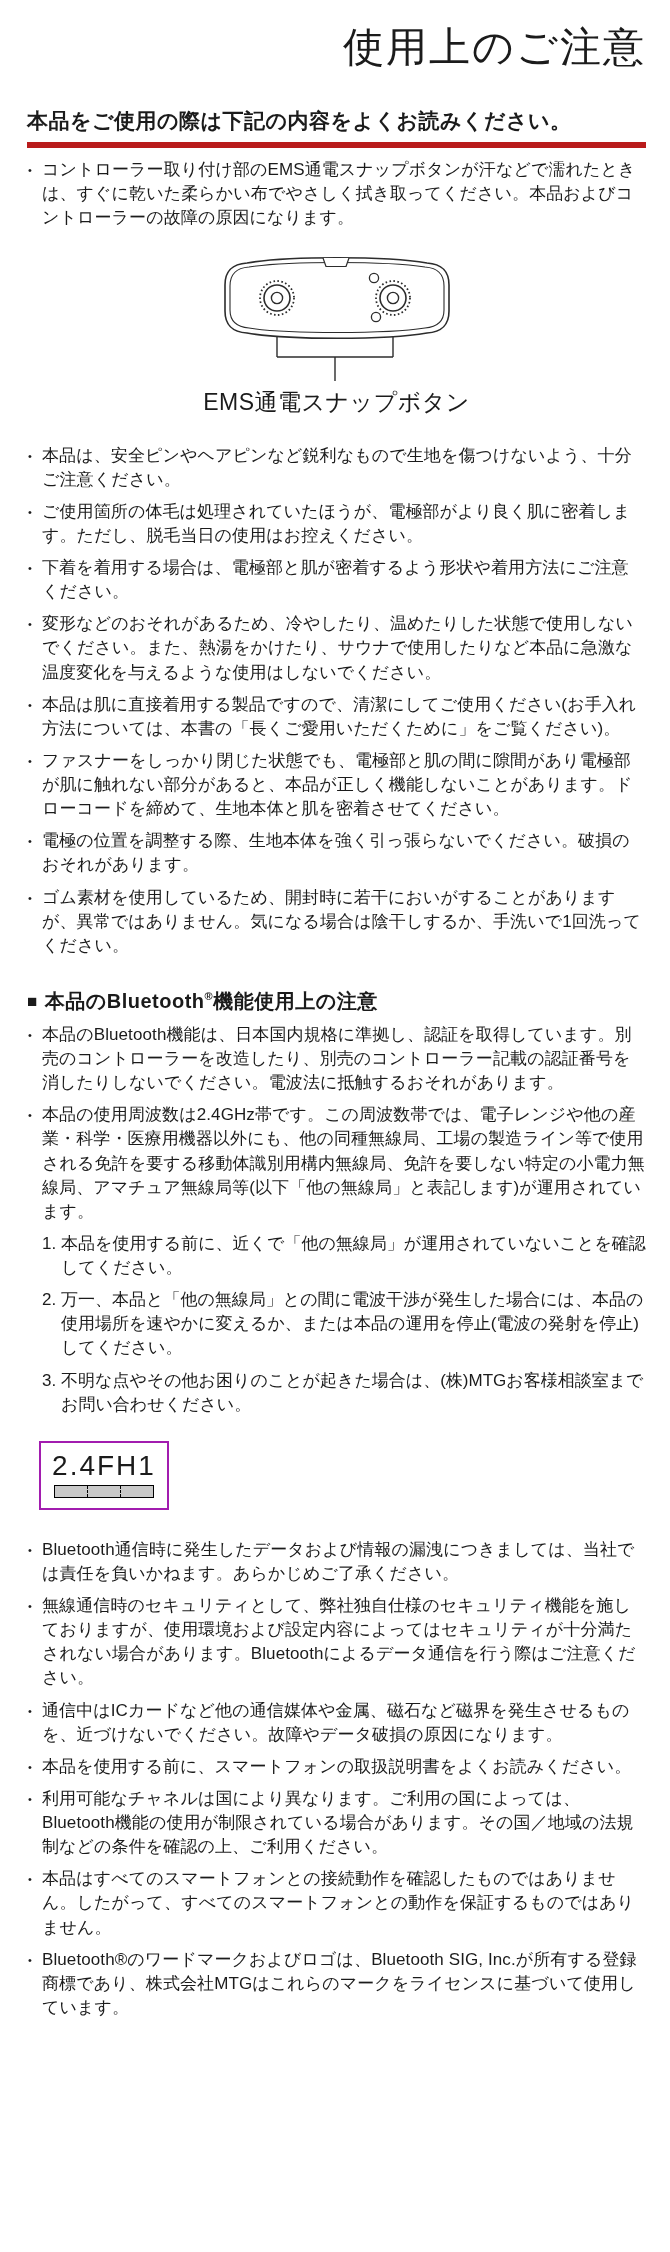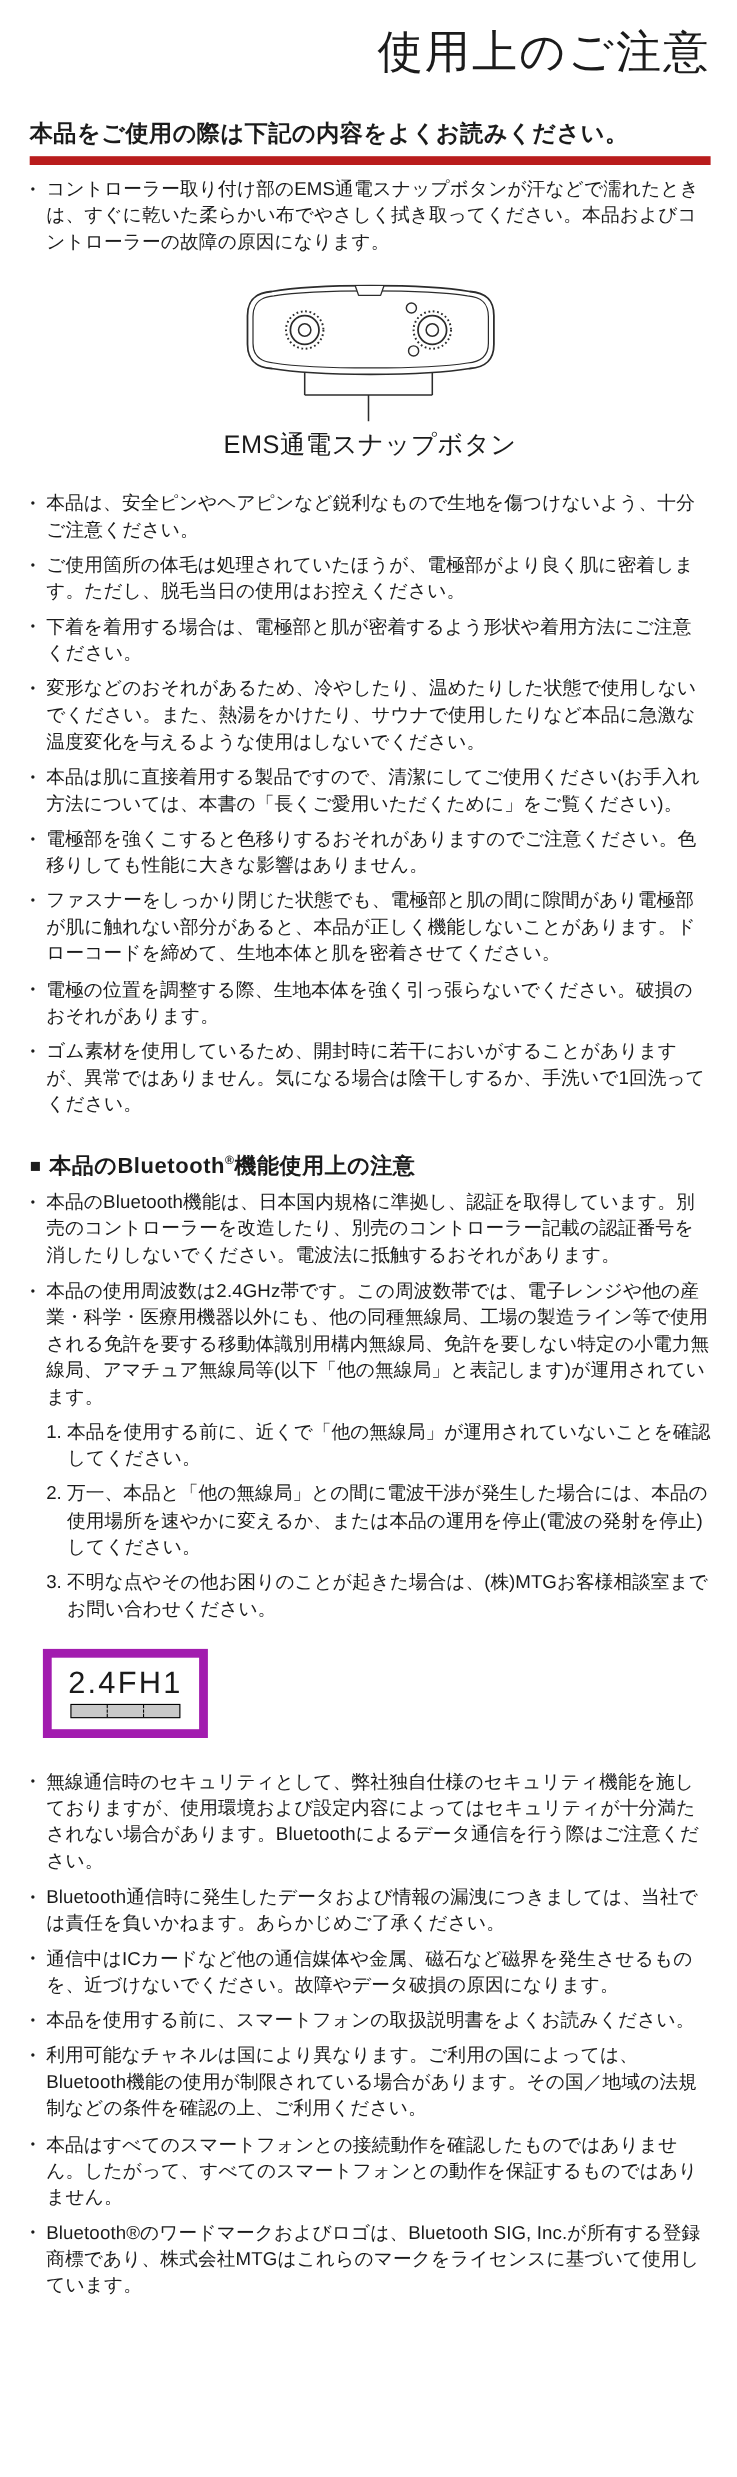--- a/index.html
+++ b/index.html
@@ -18,21 +18,21 @@
     margin:0 0 36px 0;
     line-height:1.15;
     text-align:right;
   }
 
   .rule-heading {
     font-size:21px;
     font-weight:700;
     margin:0 0 10px 0;
     padding-bottom:7px;
-    border-bottom:8px solid #b91c1c;
+    border-bottom:6px solid #b91c1c;
     letter-spacing:0.5px;
   }
 
   .bt-heading {
     font-size:20px;
     font-weight:700;
     margin:0 0 8px 0;
     letter-spacing:0.5px;
   }
   .bt-heading .marker { font-size:17px; margin-right:7px; position:relative; top:-1px; }
@@ -68,22 +68,22 @@
 
   .section { margin-top:34px; }
   .section.tight { margin-top:30px; }
 
   figure.device-figure { margin:22px 0 26px 0; text-align:center; }
   figure.device-figure svg { display:block; margin:0 auto; }
   .figure-label { font-size:23px; margin-top:2px; letter-spacing:0.5px; }
 
   .cert-mark {
     box-sizing:border-box;
-    width:150px;
-    border:8px solid #a21caf;
+    width:130px;
+    border:2px solid #a21caf;
     margin:22px 0 28px 12px;
     padding:9px 0 10px 0;
     text-align:center;
   }
   .cert-mark .mark-text {
     font-size:28px;
     letter-spacing:2px;
     line-height:1;
     font-family:"Liberation Sans","DejaVu Sans",sans-serif;
   }
@@ -142,21 +142,20 @@
       </svg>
       <figcaption class="figure-label">EMS通電スナップボタン</figcaption>
     </figure>
 
     <ul class="dot-list">
       <li>本品は、安全ピンやヘアピンなど鋭利なもので生地を傷つけないよう、十分ご注意ください。</li>
       <li>ご使用箇所の体毛は処理されていたほうが、電極部がより良く肌に密着します。ただし、脱毛当日の使用はお控えください。</li>
       <li>下着を着用する場合は、電極部と肌が密着するよう形状や着用方法にご注意ください。</li>
       <li>変形などのおそれがあるため、冷やしたり、温めたりした状態で使用しないでください。また、熱湯をかけたり、サウナで使用したりなど本品に急激な温度変化を与えるような使用はしないでください。</li>
       <li>本品は肌に直接着用する製品ですので、清潔にしてご使用ください(お手入れ方法については、本書の「長くご愛用いただくために」をご覧ください)。</li>
-      <li>電極部を強くこすると色移りするおそれがありますのでご注意ください。色移りしても性能に大きな影響はありません。</li>
       <li>ファスナーをしっかり閉じた状態でも、電極部と肌の間に隙間があり電極部が肌に触れない部分があると、本品が正しく機能しないことがあります。ドローコードを締めて、生地本体と肌を密着させてください。</li>
       <li>電極の位置を調整する際、生地本体を強く引っ張らないでください。破損のおそれがあります。</li>
       <li>ゴム素材を使用しているため、開封時に若干においがすることがありますが、異常ではありません。気になる場合は陰干しするか、手洗いで1回洗ってください。</li>
     </ul>
   </section>
 
   <section class="section tight">
     <h3 class="bt-heading">
       <span class="marker">■</span><span>本品のBluetooth</span><sup class="reg">®</sup><span>機能使用上の注意</span>
     </h3>
@@ -176,22 +175,22 @@
     <div class="cert-mark">
       <div class="mark-text">2.4FH1</div>
       <div class="mark-bar">
         <span></span>
           <span></span>
           <span></span>
       </div>
     </div>
 
     <ul class="dot-list">
+      <li>Bluetooth通信時に発生したデータおよび情報の漏洩につきましては、当社では責任を負いかねます。あらかじめご了承ください。</li>
       <li>無線通信時のセキュリティとして、弊社独自仕様のセキュリティ機能を施しておりますが、使用環境および設定内容によってはセキュリティが十分満たされない場合があります。Bluetoothによるデータ通信を行う際はご注意ください。</li>
-      <li>Bluetooth通信時に発生したデータおよび情報の漏洩につきましては、当社では責任を負いかねます。あらかじめご了承ください。</li>
       <li>通信中はICカードなど他の通信媒体や金属、磁石など磁界を発生させるものを、近づけないでください。故障やデータ破損の原因になります。</li>
       <li>本品を使用する前に、スマートフォンの取扱説明書をよくお読みください。</li>
       <li>利用可能なチャネルは国により異なります。ご利用の国によっては、Bluetooth機能の使用が制限されている場合があります。その国／地域の法規制などの条件を確認の上、ご利用ください。</li>
       <li>本品はすべてのスマートフォンとの接続動作を確認したものではありません。したがって、すべてのスマートフォンとの動作を保証するものではありません。</li>
       <li>Bluetooth®のワードマークおよびロゴは、Bluetooth SIG, Inc.が所有する登録商標であり、株式会社MTGはこれらのマークをライセンスに基づいて使用しています。</li>
     </ul>
   </section>
 
 </div>
 

